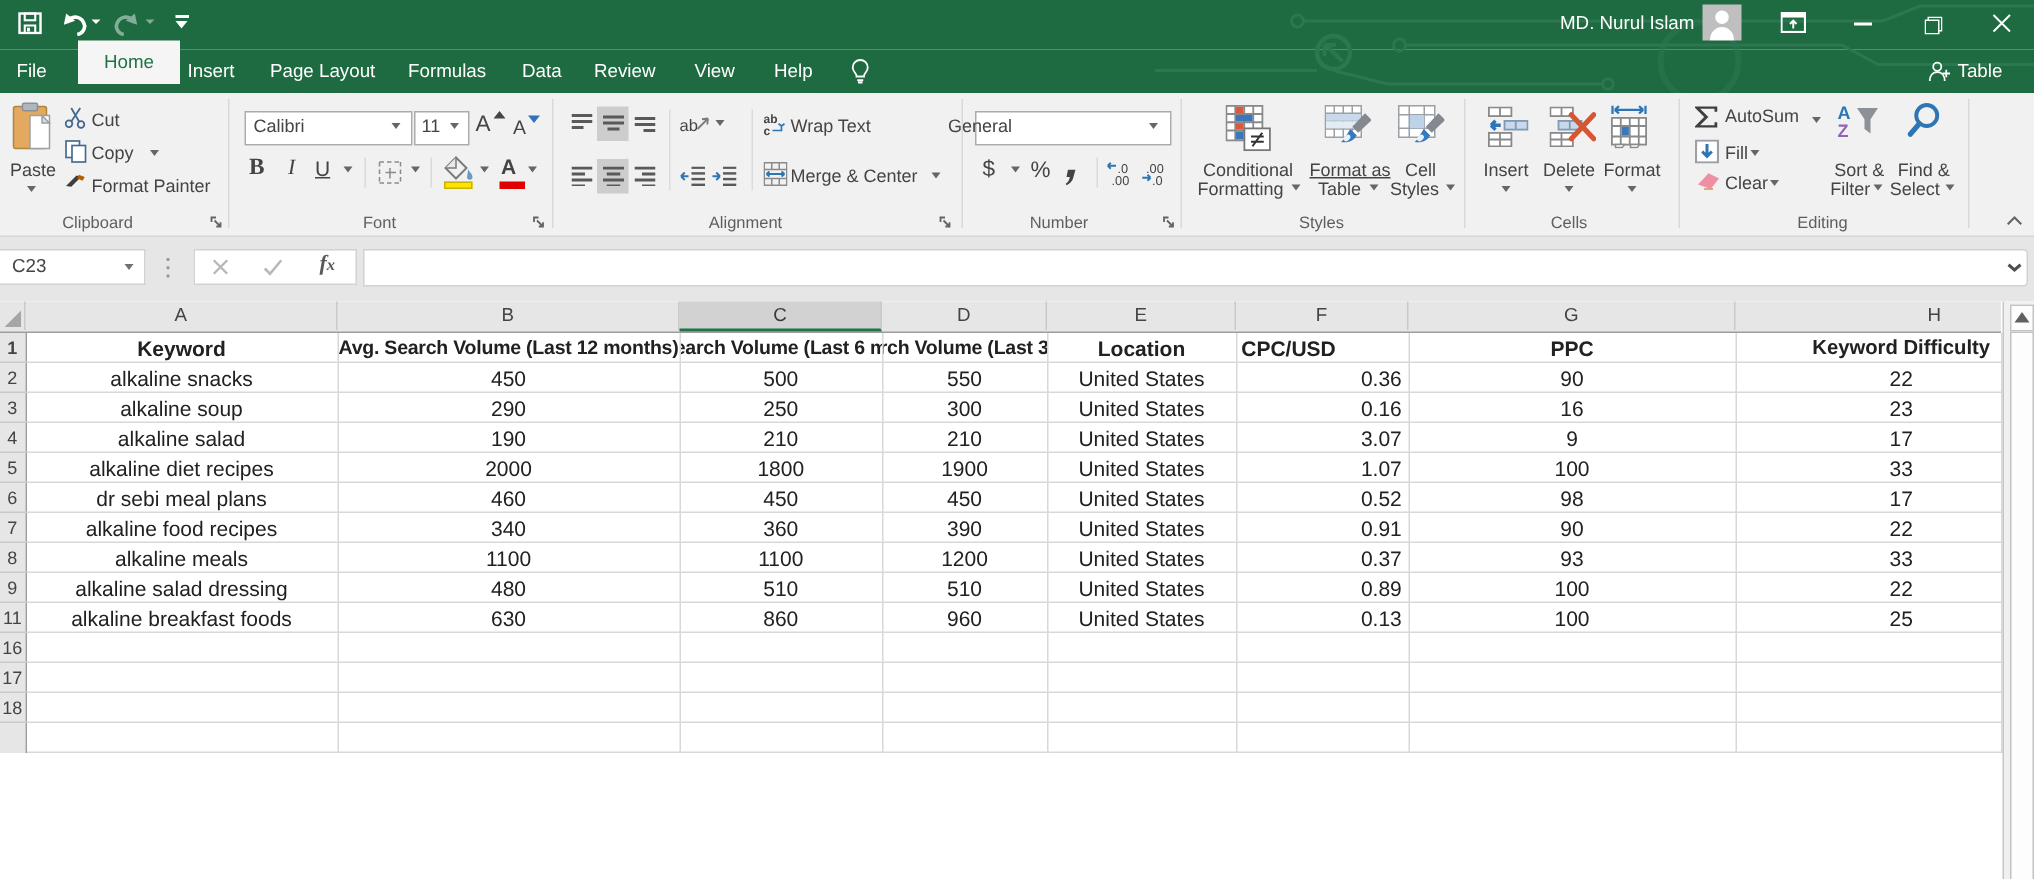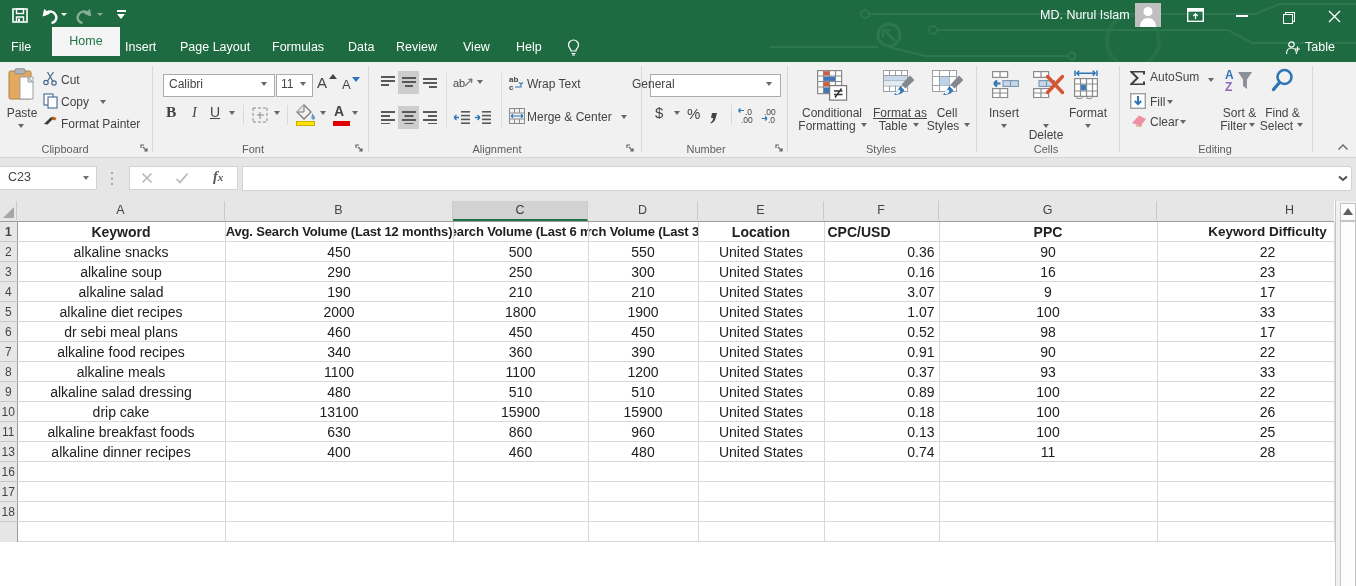--- a/index.html
+++ b/index.html
@@ -363,21 +363,21 @@
           <path d="M8 0.6 V6.4"></path>
           <rect x="0.6" y="17.6" width="15" height="9"></rect>
           <path d="M8 17.6 V26.6 M0.6 22 H15.6"></path>
         </g>
         <g fill="#c9d8ea" stroke="#7f9ab5" stroke-width="1.2">
           <rect x="6" y="9.6" width="15.4" height="5.8"></rect>
           <path d="M13.5 9.6 V15.4"></path>
         </g>
         <path d="M14.5 5.5 L29.5 21.5 M29.5 5.5 L14.5 21.5" stroke="#d65532" stroke-width="3.4" fill="none" stroke-linecap="round"></path>
       </svg>
-    <div class="ab rtxt" style="left:1016px;top:44px;width:60px;text-align:center;margin-top:22px;">Delete</div>
+    <div class="ab rtxt" style="left:1016px;top:44px;width:60px;text-align:center;">Delete</div>
     <div class="dar" style="left:1043px;top:62px;"></div>
     <svg class="ab" style="left:1074px;top:8px;" width="24" height="29" viewBox="0 0 24 29">
         <path d="M1 0.5 V6 M23 0.5 V6 M2.5 3.2 H21.5 M2.5 3.2 l2.8 -2.4 M2.5 3.2 l2.8 2.4 M21.5 3.2 l-2.8 -2.4 M21.5 3.2 l-2.8 2.4" stroke="#2e75b6" stroke-width="1.5" fill="none"></path>
         <rect x="0.6" y="8.6" width="22.8" height="17.8" fill="#fff" stroke="#8a8a8a" stroke-width="1.2"></rect>
         <path d="M0.6 14 H23.4 M0.6 21 H23.4 M6.5 8.6 V26.4 M12.5 8.6 V26.4 M18.5 8.6 V26.4" stroke="#8a8a8a" stroke-width="1.2"></path>
         <rect x="7.1" y="14.6" width="4.8" height="5.8" fill="#3c77bb"></rect>
         <path d="M3 26.4 h6 l-1.5 2 h-4.5 z M13 26.4 h6 l-1.5 2 h-4.5 z" fill="#fff" stroke="#8a8a8a" stroke-width="1"></path>
       </svg>
     <div class="ab rtxt" style="left:1058px;top:44px;width:60px;text-align:center;">Format</div>
     <div class="dar" style="left:1085px;top:62px;"></div>
@@ -572,51 +572,29 @@
             <td>alkaline salad dressing</td>
             <td>480</td>
             <td>510</td>
             <td>510</td>
             <td>United States</td>
             <td class="rt">0.89</td>
             <td>100</td>
             <td class="hh">22</td>
           </tr>
       <tr>
-            <td class="rh">10</td>
-            <td>drip cake</td>
-            <td>13100</td>
-            <td>15900</td>
-            <td>15900</td>
-            <td>United States</td>
-            <td class="rt">0.18</td>
-            <td>100</td>
-            <td class="hh">26</td>
-          </tr>
-      <tr>
             <td class="rh">11</td>
             <td>alkaline breakfast foods</td>
             <td>630</td>
             <td>860</td>
             <td>960</td>
             <td>United States</td>
             <td class="rt">0.13</td>
             <td>100</td>
             <td class="hh">25</td>
-          </tr>
-      <tr>
-            <td class="rh">13</td>
-            <td>alkaline dinner recipes</td>
-            <td>400</td>
-            <td>460</td>
-            <td>480</td>
-            <td>United States</td>
-            <td class="rt">0.74</td>
-            <td>11</td>
-            <td class="hh">28</td>
           </tr>
       <tr>
             <td class="rh">16</td>
             <td></td>
             <td></td>
             <td></td>
             <td></td>
             <td></td>
             <td></td>
             <td></td>

